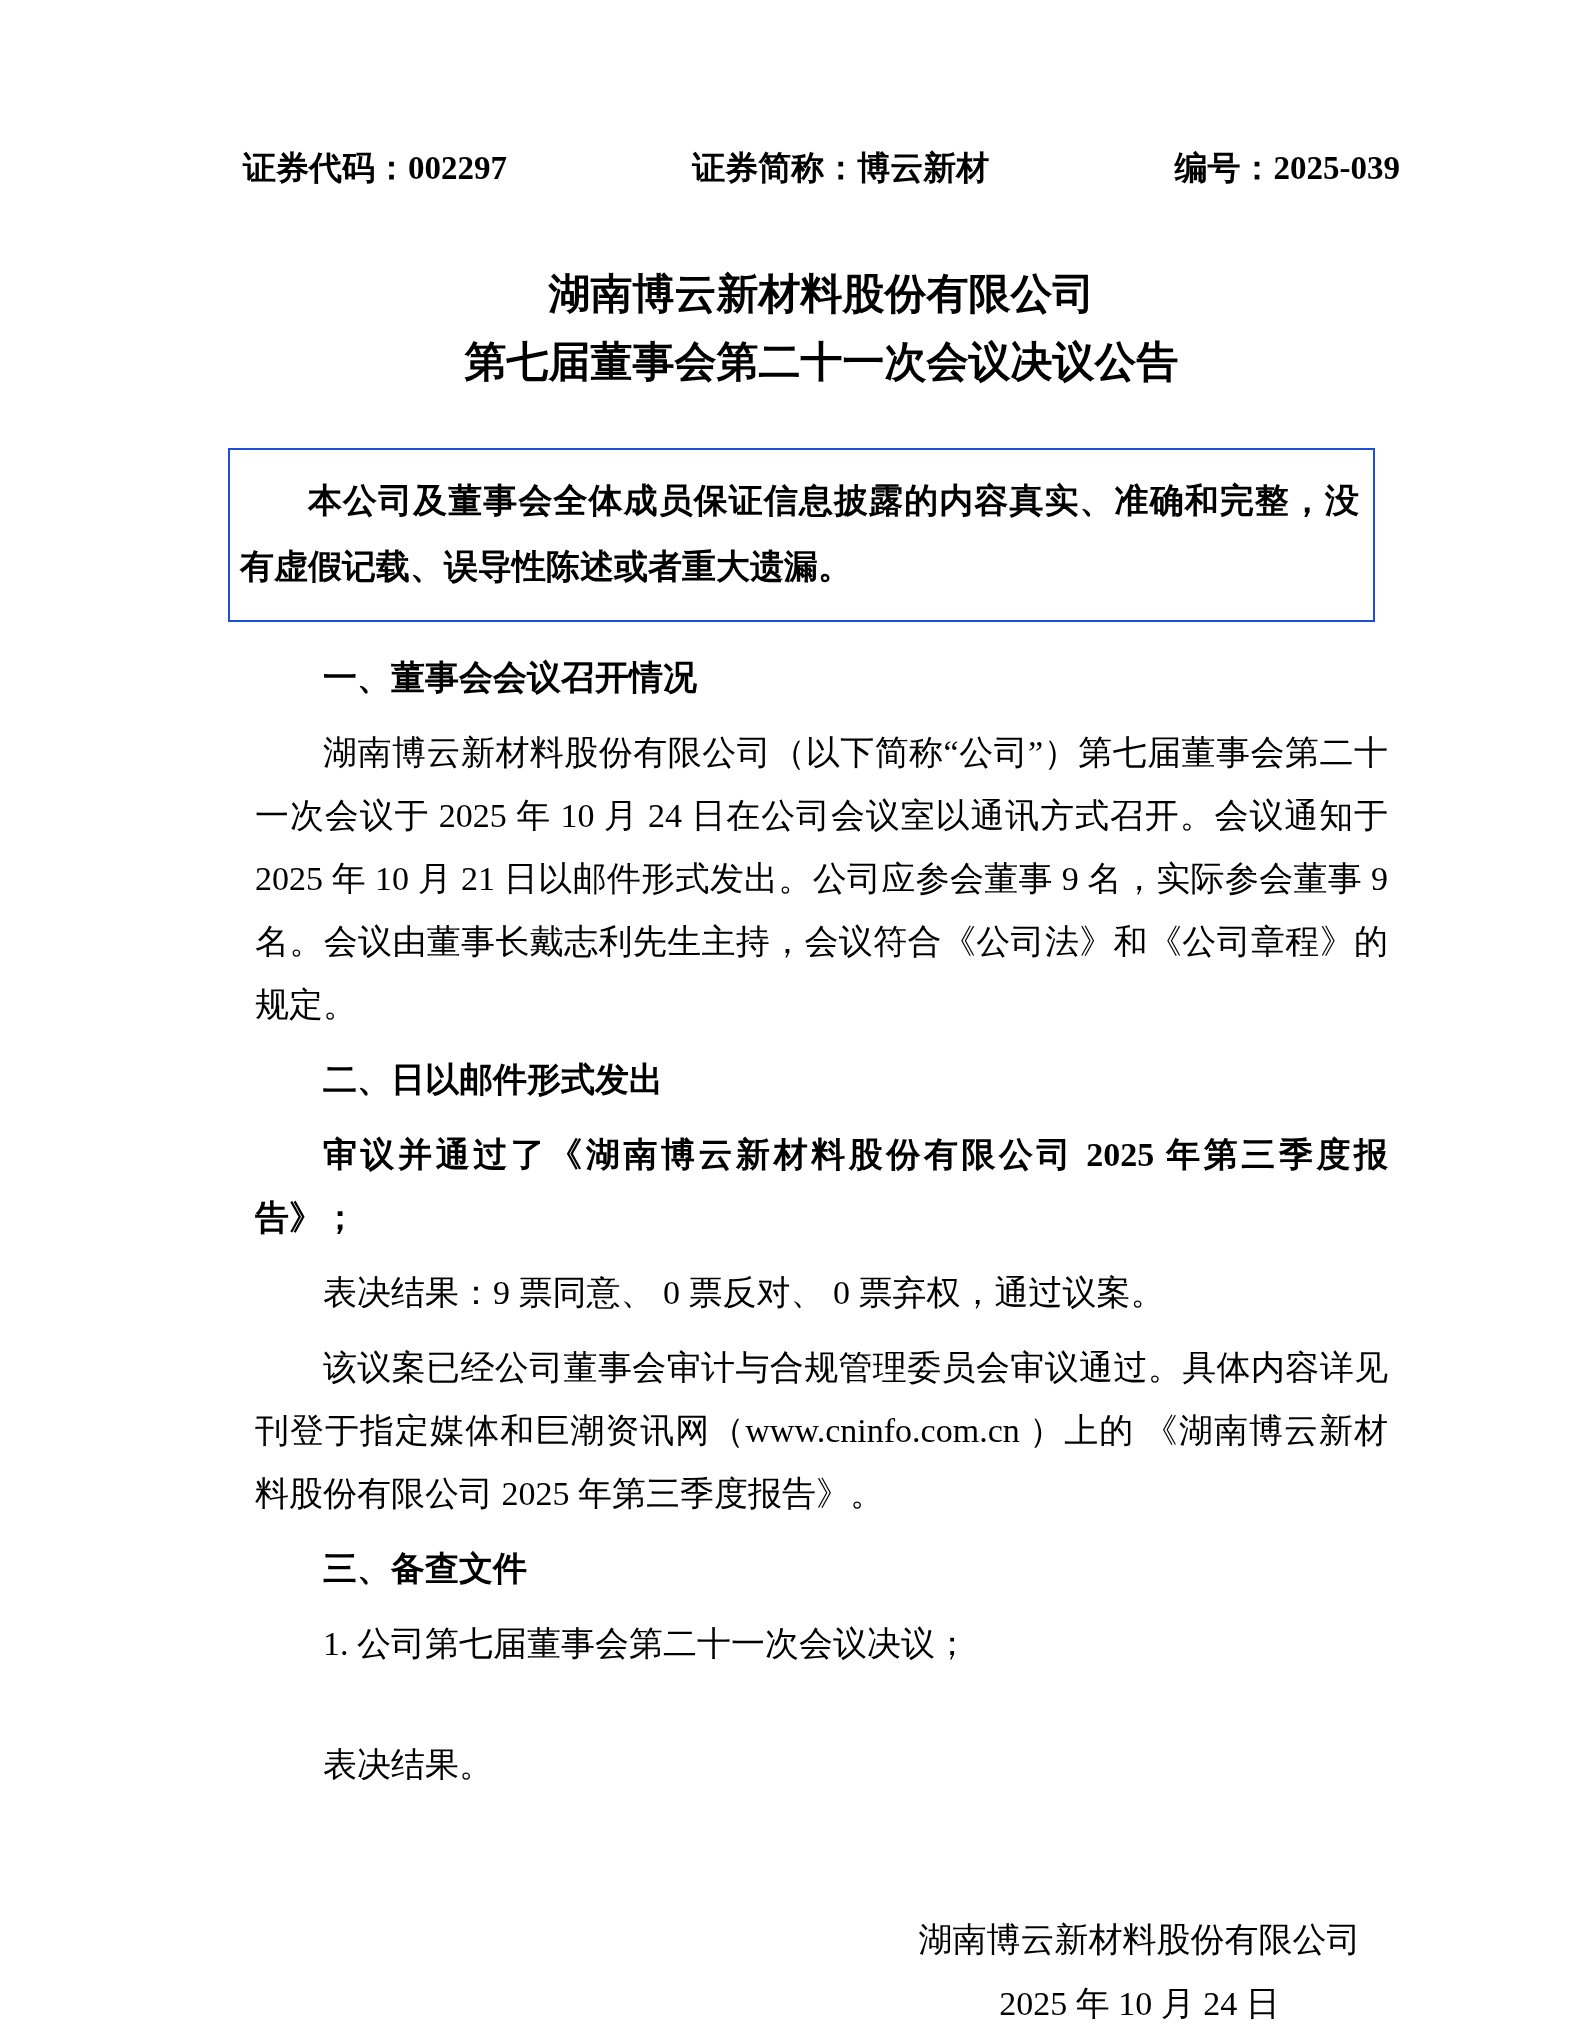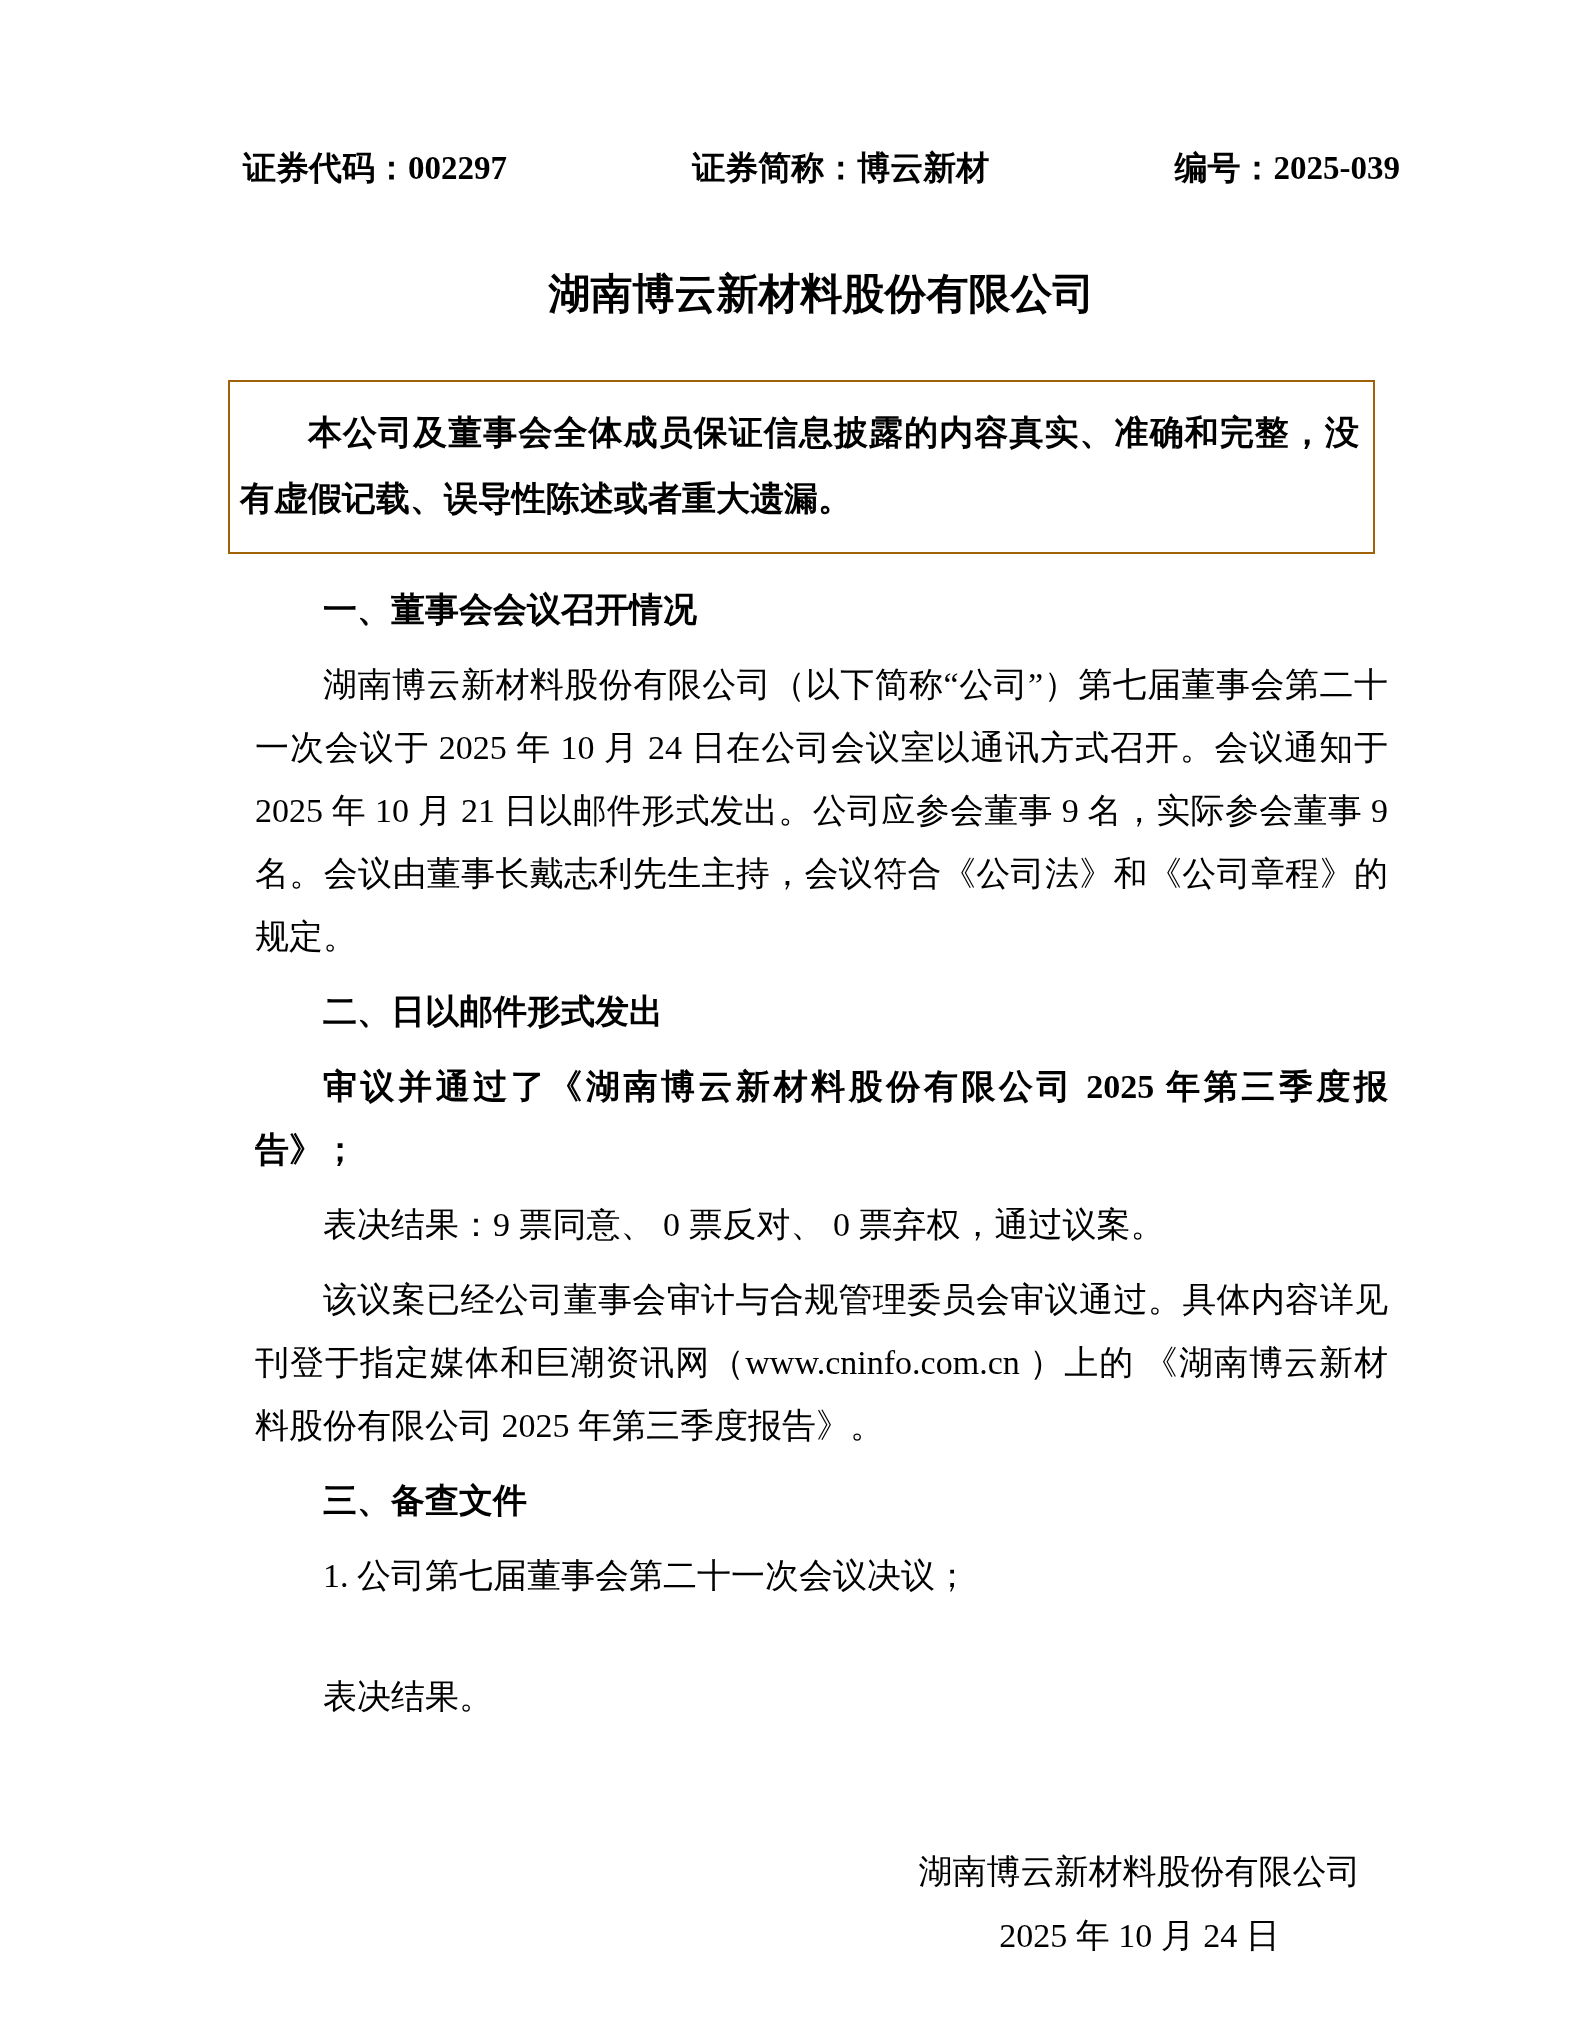--- a/index.html
+++ b/index.html
@@ -18,21 +18,21 @@
     display: flex; justify-content: space-between;
     font-weight: bold; font-size: 33px; line-height: 44px;
     white-space: nowrap;
   }
   .title-block {
     margin-top: 70px;
     text-align: center;
     font-weight: bold; font-size: 42px; line-height: 68px;
   }
   .disclaimer-box {
-    border: 2px solid #a16207;
+    border: 2px solid #1d4ed8;
     margin: 52px 0 0 -15px;
     width: 1147px;
     padding: 18px 14px 20px 10px;
   }
   .disclaimer-box p {
     margin: 0;
     font-weight: bold; font-size: 34px; line-height: 66px;
     text-indent: 2em; text-align: justify;
   }
   .body-text { margin-top: 24px; font-size: 34px; line-height: 63px; }
@@ -55,20 +55,21 @@
 <div class="page">
 
   <div class="doc-header">
     <span>证券代码：002297</span>
     <span>证券简称：博云新材</span>
     <span>编号：2025-039</span>
   </div>
 
   <div class="title-block">
     <div>湖南博云新材料股份有限公司</div>
+    <div>第七届董事会第二十一次会议决议公告</div>
   </div>
 
   <div class="disclaimer-box">
     <p>本公司及董事会全体成员保证信息披露的内容真实、准确和完整，没有虚假记载、误导性陈述或者重大遗漏。</p>
   </div>
 
   <div class="body-text">
     <p class="heading">一、董事会会议召开情况</p>
     <p class="para">湖南博云新材料股份有限公司（以下简称“公司”）第七届董事会第二十一次会议于 2025 年 10 月 24 日在公司会议室以通讯方式召开。会议通知于 2025 年 10 月 21 日以邮件形式发出。公司应参会董事 9 名，实际参会董事 9 名。会议由董事长戴志利先生主持，会议符合《公司法》和《公司章程》的规定。</p>
 

